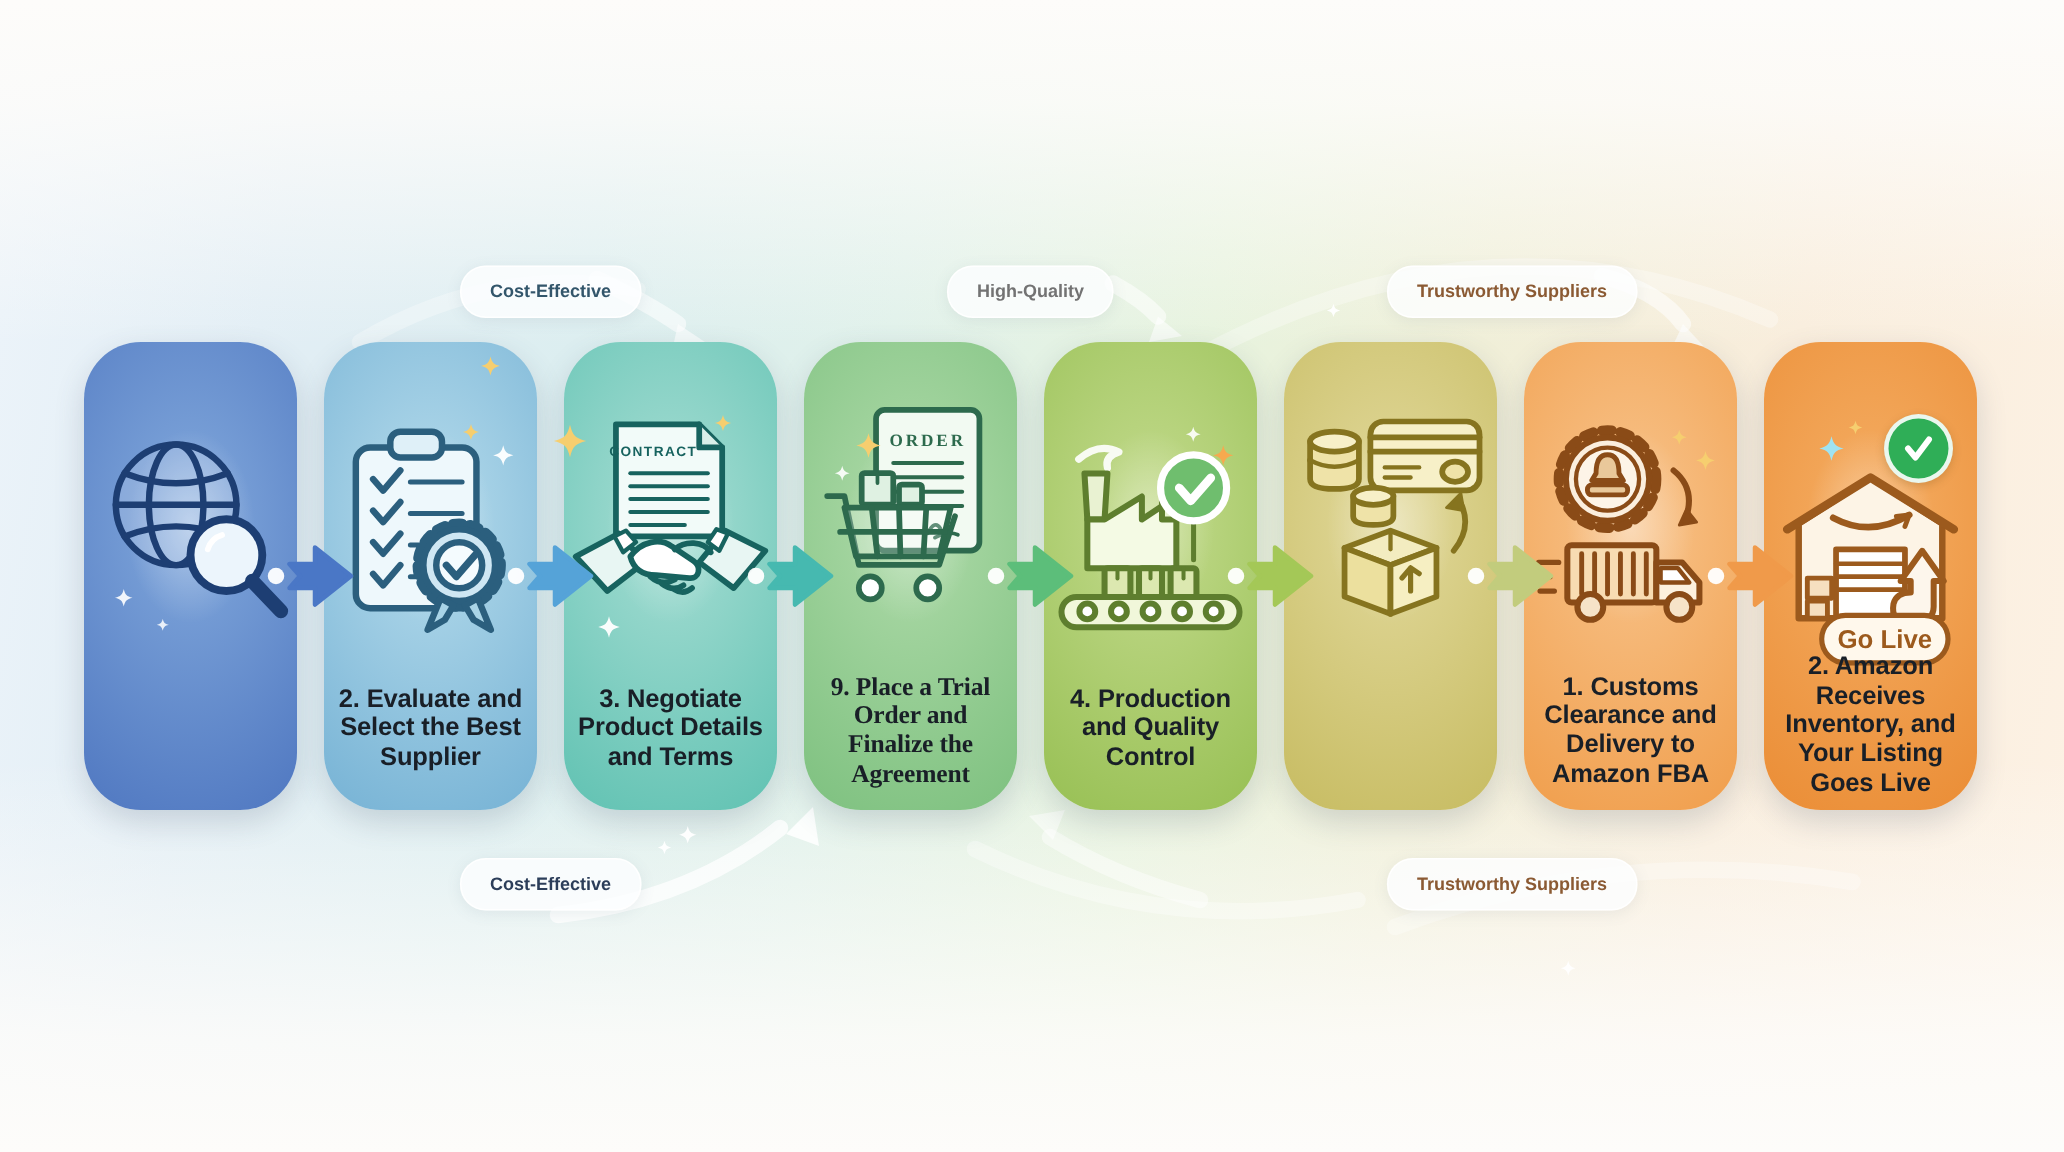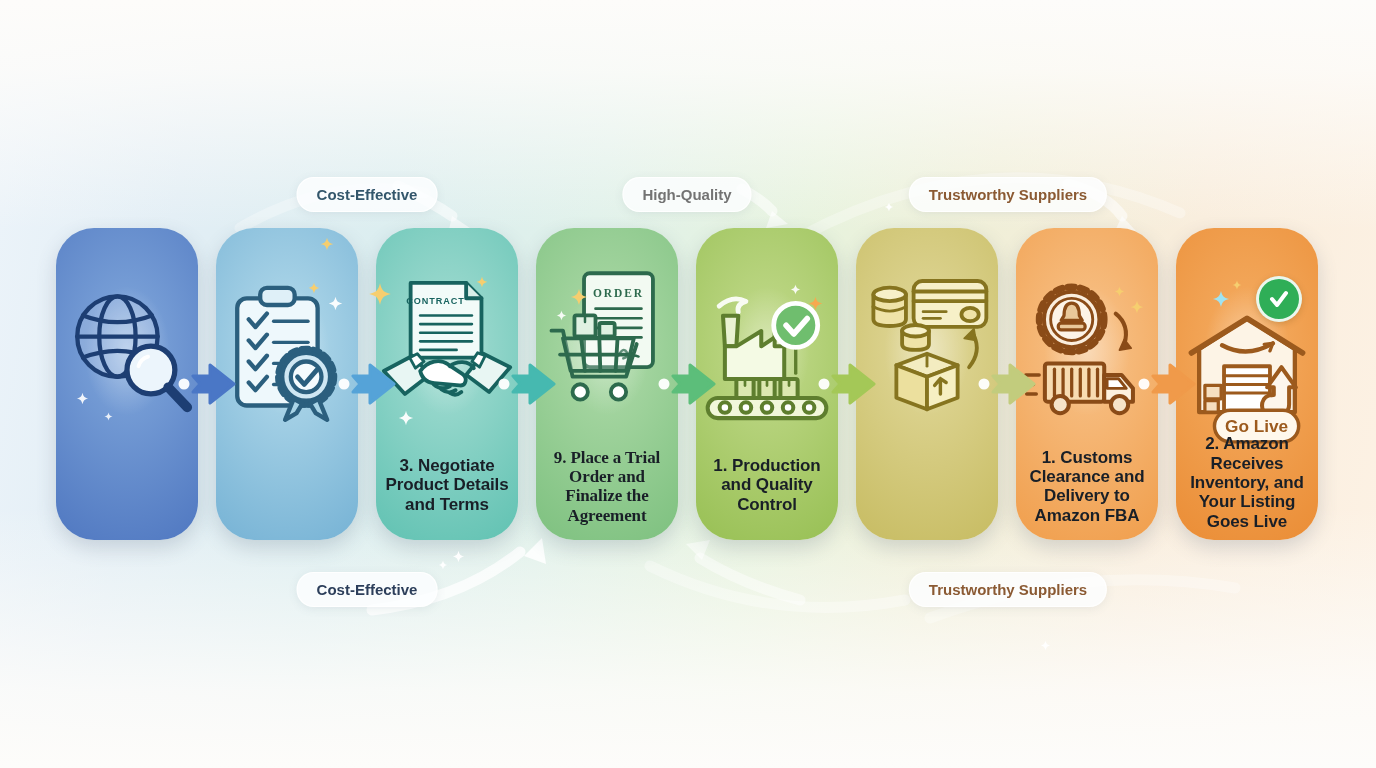--- a/index.html
+++ b/index.html
@@ -38,21 +38,21 @@
     letter-spacing:-0.1px;
   }
   .card-title.lines-4{bottom:15px;}
   .card-title.lines-5{bottom:9px;}
   .arrow{position:absolute;top:361px;width:58px;height:46px;}
   .pill{
     position:absolute;transform:translateX(-50%);height:33px;line-height:33px;
     padding:0 19px;border-radius:17px;white-space:nowrap;
     background:rgba(252,254,255,0.82);border:1.5px solid rgba(255,255,255,0.95);
     box-shadow:0 2px 10px rgba(90,110,130,0.10);
-    font-size:15px;font-weight:600;
+    font-size:12px;font-weight:600;
   }
   .sparkle{position:absolute;pointer-events:none;}
   .check-float{
     position:absolute;width:40px;height:40px;border-radius:50%;
     background:#2fae57;border:3px solid rgba(255,255,255,0.9);
     display:flex;align-items:center;justify-content:center;
     box-shadow:0 2px 6px rgba(120,80,20,0.25);
   }
   svg{display:block;}
 </style>
@@ -117,20 +117,21 @@
             <line x1="56" y1="112" x2="62" y2="112" stroke-width="3.5"></line>
           <circle cx="90" cy="104" r="29" stroke-dasharray="6.5 5.5" stroke-width="7"></circle>
           <circle cx="90" cy="104" r="25" fill="#cfe7f3"></circle>
           <circle cx="90" cy="104" r="16" fill="#f4fbfe"></circle>
           <path d="M81 104 l7 8 l13 -15" stroke-width="5"></path>
           <path d="M77 127 L68 149 L80 142 L86 132 Z" fill="#a9d4e7"></path>
           <path d="M103 127 L112 149 L100 142 L94 132 Z" fill="#a9d4e7"></path>
         </g>
       </svg>
     </div>
+    <div class="card-title">2. Evaluate and Select the Best Supplier</div>
   </div>
 
   <div class="card" style="left: 376px; --c1: #a8ded4; --c2: #5ec1b1; --ink: #17635f;">
     <div class="icon-wrap">
       <svg width="134" height="150" viewBox="0 0 140 150">
         <g style="stroke:var(--ink)" fill="none" stroke-width="4" stroke-linecap="round" stroke-linejoin="round">
           <path d="M32 6 h58 l16 16 v62 h-74 z" fill="#f2fbf9"></path>
           <path d="M90 6 v16 h16" fill="#d9efe9"></path>
           <text x="58" y="28" text-anchor="middle" font-size="9.5" font-weight="700" letter-spacing="1" stroke="none" fill="var(--ink)">CONTRACT</text>
           <line x1="42" y1="40" x2="96" y2="40" stroke-width="2.8"></line>
@@ -200,21 +201,21 @@
           <line x1="93" y1="100" x2="93" y2="107" stroke-width="2.8"></line>
           <rect x="8" y="120" width="124" height="21" rx="10.5" fill="#f1f7da"></rect>
           <circle cx="26" cy="130" r="5.5" fill="#ffffff"></circle>
           <circle cx="48" cy="130" r="5.5" fill="#ffffff"></circle>
           <circle cx="70" cy="130" r="5.5" fill="#ffffff"></circle>
           <circle cx="92" cy="130" r="5.5" fill="#ffffff"></circle>
           <circle cx="114" cy="130" r="5.5" fill="#ffffff"></circle>
         </g>
       </svg>
     </div>
-    <div class="card-title">1. Production and Quality Control</div>
+    <div class="card-title">4. Production and Quality Control</div>
   </div>
 
   <div class="card" style="left: 856px; --c1: #e2d99c; --c2: #c6bb60; --ink: #86741f;">
     <div class="icon-wrap" style="top:44px">
       <svg width="134" height="152" viewBox="0 0 140 152">
         <g style="stroke:var(--ink)" fill="none" stroke-width="4" stroke-linecap="round" stroke-linejoin="round">
           <rect x="56" y="6" width="76" height="48" rx="9" fill="#f7f0c8"></rect>
           <line x1="56" y1="17" x2="132" y2="17"></line>
           <line x1="56" y1="27" x2="132" y2="27"></line>
           <line x1="66" y1="38" x2="90" y2="38" stroke-width="3"></line>

